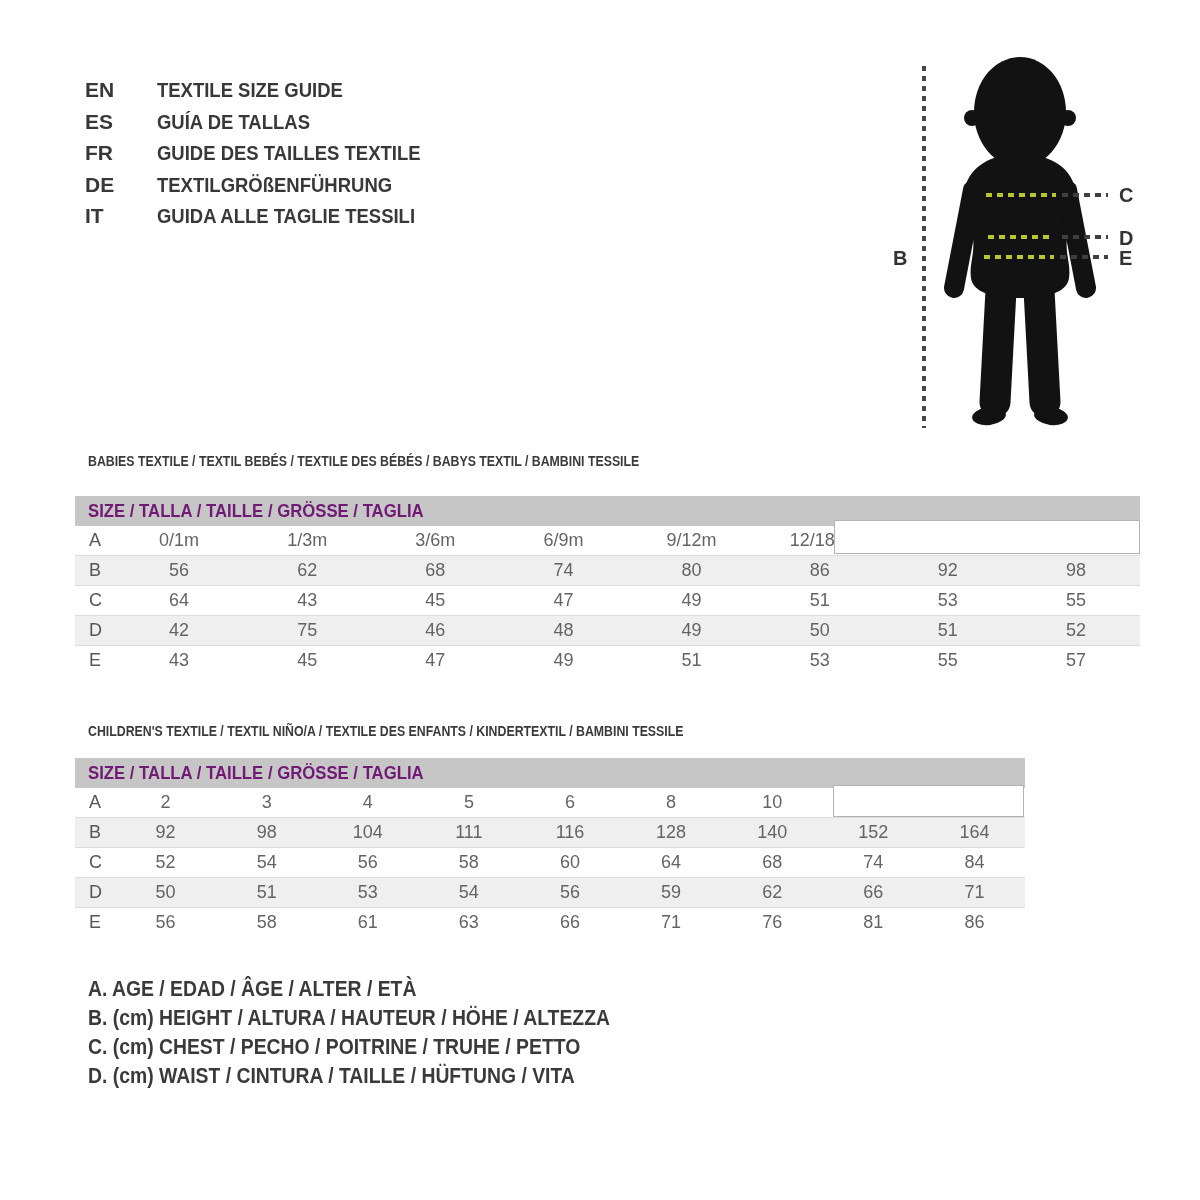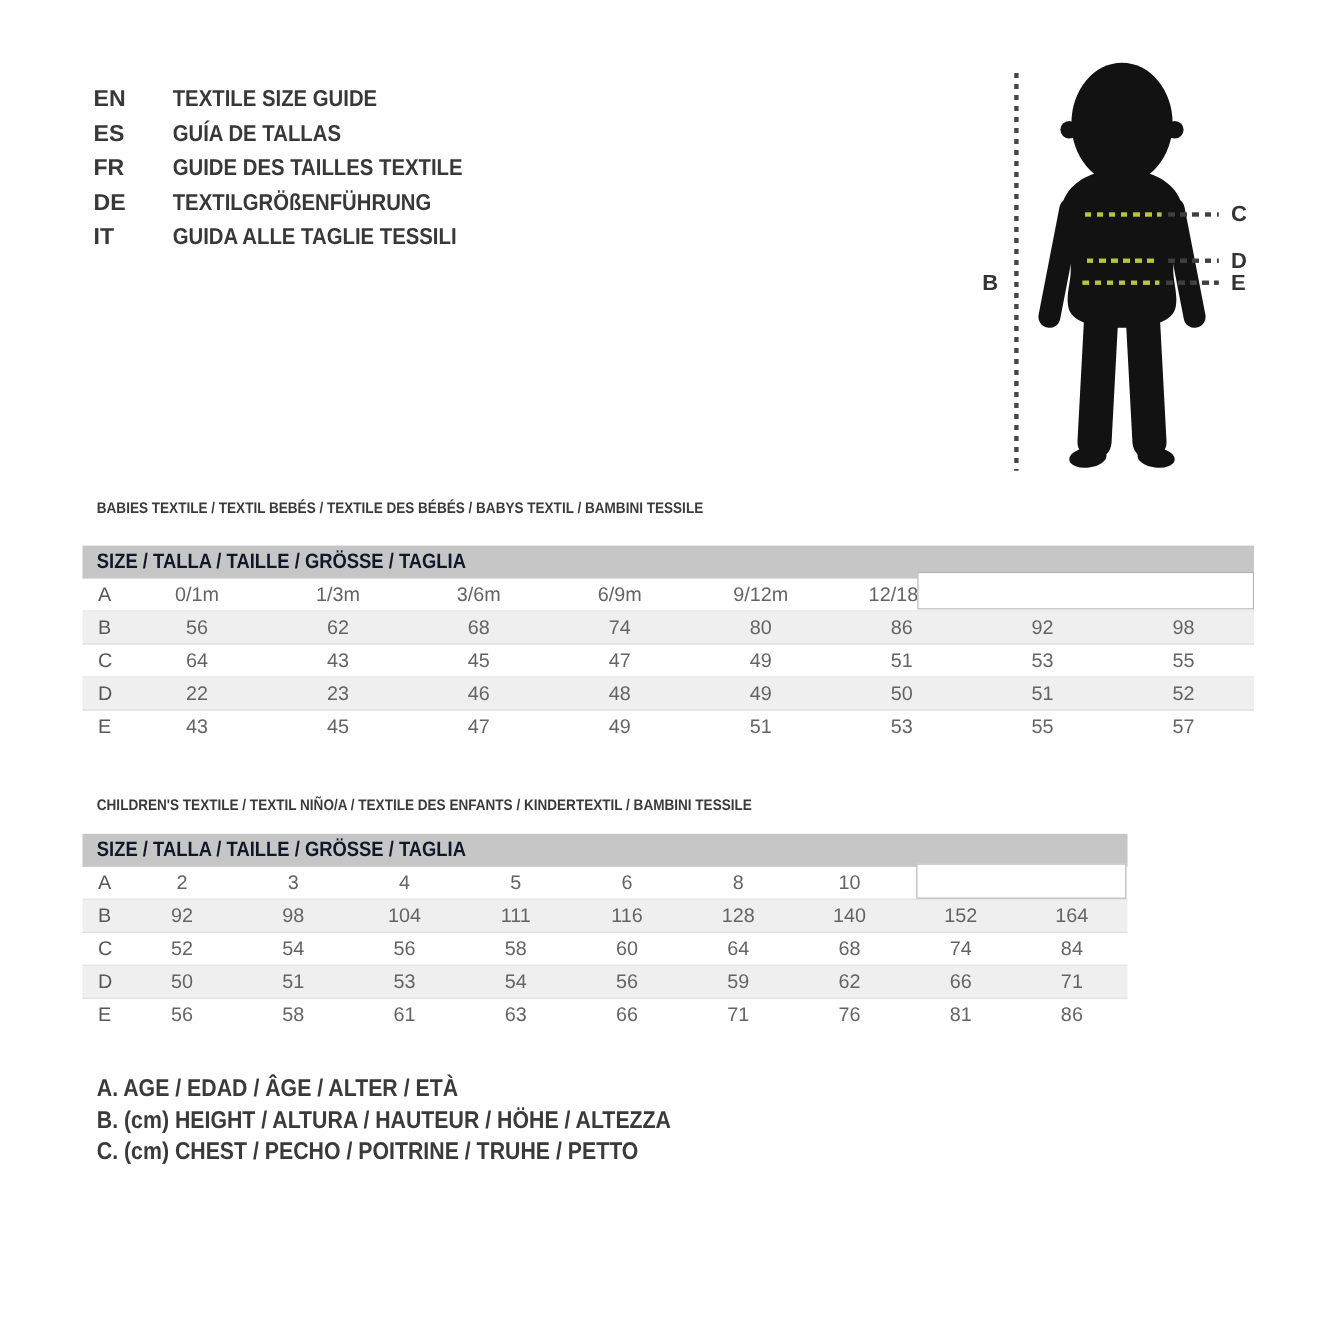--- a/index.html
+++ b/index.html
@@ -21,21 +21,21 @@
   .dot-h{position:absolute;height:4px;background:repeating-linear-gradient(90deg,currentColor 0 6px,transparent 6px 11px);}
   .green{color:#b9c62e;}
   .dark{color:#3f3f3f;}
   .measure-label{position:absolute;font-size:20px;font-weight:bold;color:#333;line-height:20px;}
 
   
   .sec-title{font-size:14px;font-weight:bold;color:#3a3a3a;line-height:22px;}
 
   
   .size-table{position:absolute;left:75px;}
-  .t-head{height:30px;background:#c6c6c6;color:#0f172a;font-weight:bold;font-size:19px;line-height:30px;padding-left:13px;box-sizing:border-box;}
+  .t-head{height:30px;background:#c6c6c6;color:#701a75;font-weight:bold;font-size:19px;line-height:30px;padding-left:13px;box-sizing:border-box;}
   .t-row{display:grid;height:30px;line-height:29px;font-size:18px;color:#646464;border-bottom:1px solid #dcdcdc;box-sizing:border-box;background:transparent;}
   .size-table .t-row:last-child{border-bottom:none;}
   .t-row .lab{padding-left:14px;color:#575757;}
   .t-row .cell{text-align:center;}
   .t-row.stripe{background:#efefef;}
   .cols8 .t-row{grid-template-columns:40px repeat(8,1fr);}
   .cols9 .t-row{grid-template-columns:40px repeat(9,1fr);}
   .hl-box{position:absolute;background:#ffffff;border:1px solid #b3b3b3;box-sizing:border-box;}
 
   
@@ -141,22 +141,22 @@
       <span class="cell">43</span>
       <span class="cell">45</span>
       <span class="cell">47</span>
       <span class="cell">49</span>
       <span class="cell">51</span>
       <span class="cell">53</span>
       <span class="cell">55</span>
     </div>
     <div class="t-row stripe">
       <span class="lab">D</span>
-      <span class="cell">22</span>
-      <span class="cell">23</span>
+      <span class="cell">42</span>
+      <span class="cell">75</span>
       <span class="cell">46</span>
       <span class="cell">48</span>
       <span class="cell">49</span>
       <span class="cell">50</span>
       <span class="cell">51</span>
       <span class="cell">52</span>
     </div>
     <div class="t-row">
       <span class="lab">E</span>
       <span class="cell">43</span>
@@ -244,13 +244,16 @@
 <div class="abs legend-list">
   <div class="legend-row">
       <span class="cond">A. AGE / EDAD / ÂGE / ALTER / ETÀ</span>
     </div>
   <div class="legend-row">
       <span class="cond">B. (cm) HEIGHT / ALTURA / HAUTEUR / HÖHE / ALTEZZA</span>
     </div>
   <div class="legend-row">
       <span class="cond">C. (cm) CHEST / PECHO / POITRINE / TRUHE / PETTO</span>
     </div>
+  <div class="legend-row">
+      <span class="cond">D. (cm) WAIST / CINTURA / TAILLE / HÜFTUNG / VITA</span>
+    </div>
 </div>
 
 </body></html>

